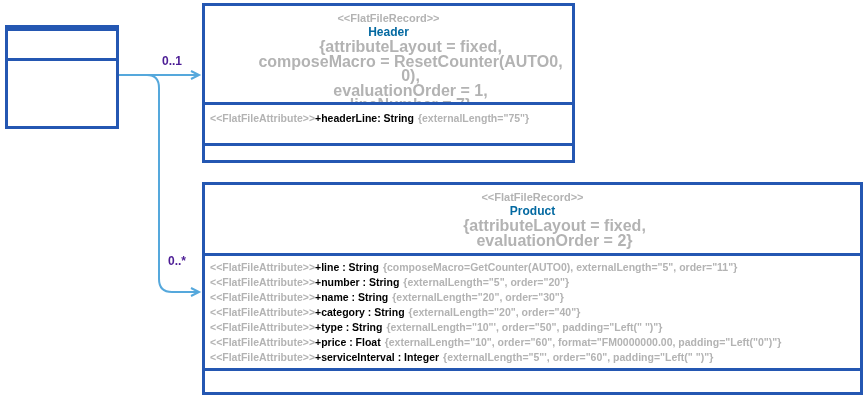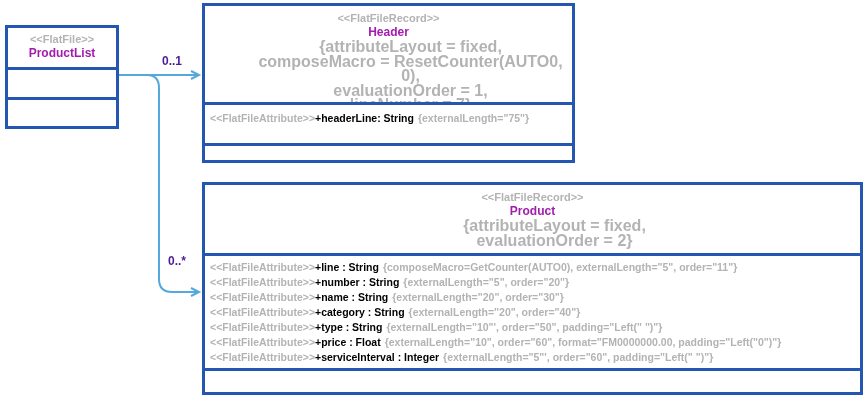--- a/index.html
+++ b/index.html
@@ -11,21 +11,21 @@
   .canvas { position:absolute; left:0; top:0; width:868px; height:404px; }
   svg.edges { position:absolute; left:0; top:0; width:868px; height:404px; pointer-events:none; }
   svg.edges path { pointer-events:stroke; }
 
   .uml-box { position:absolute; border:3px solid #2457b2; background:#ffffff; }
   .compartment { border-top:3px solid #2457b2; overflow:hidden; }
   .compartment.first { border-top:none; }
 
   .title { text-align:center; }
   .muted { color:#b3b3b3; }
-  .classname { color:#a21caf; font-size:12px; line-height:15px; }
+  .classname { color:#0369a1; font-size:12px; line-height:15px; }
   .stereo { font-size:11px; line-height:14px; }
   .propline { font-size:16px; line-height:14.5px;padding-left:44px; }
 
   
   .box-productlist { left:5px; top:25px; width:114px; height:104px; }
   .box-productlist .t { height:39px; padding-top:4px; }
   .box-productlist .c1 { height:30px; }
   .box-productlist .c2 { height:26px; }
 
   
@@ -63,24 +63,20 @@
       </marker>
     </defs>
     <path d="M119,75 H198" fill="none" stroke="#55a8dc" stroke-width="2" marker-end="url(#arrowhead)"></path>
     <path d="M147,75 Q159,75 159,88 V279 Q159,292 172,292 H198" fill="none" stroke="#55a8dc" stroke-width="2" marker-end="url(#arrowhead)"></path>
   </svg>
 
   <div class="mult mult-header">0..1</div>
   <div class="mult mult-product">0..*</div>
 
   <div class="uml-box box-productlist">
-    <div class="compartment first title t">
-      <div class="stereo muted">&lt;&lt;FlatFile&gt;&gt;</div>
-      <div class="classname">ProductList</div>
-    </div>
     <div class="compartment c1"></div>
     <div class="compartment c2"></div>
   </div>
 
   <div class="uml-box box-header">
     <div class="compartment first title t">
       <div class="stereo muted">&lt;&lt;FlatFileRecord&gt;&gt;</div>
       <div class="classname">Header</div>
       <div class="propline muted">{attributeLayout = fixed,</div>
       <div class="propline muted">composeMacro = ResetCounter(AUTO0, 0),</div>

